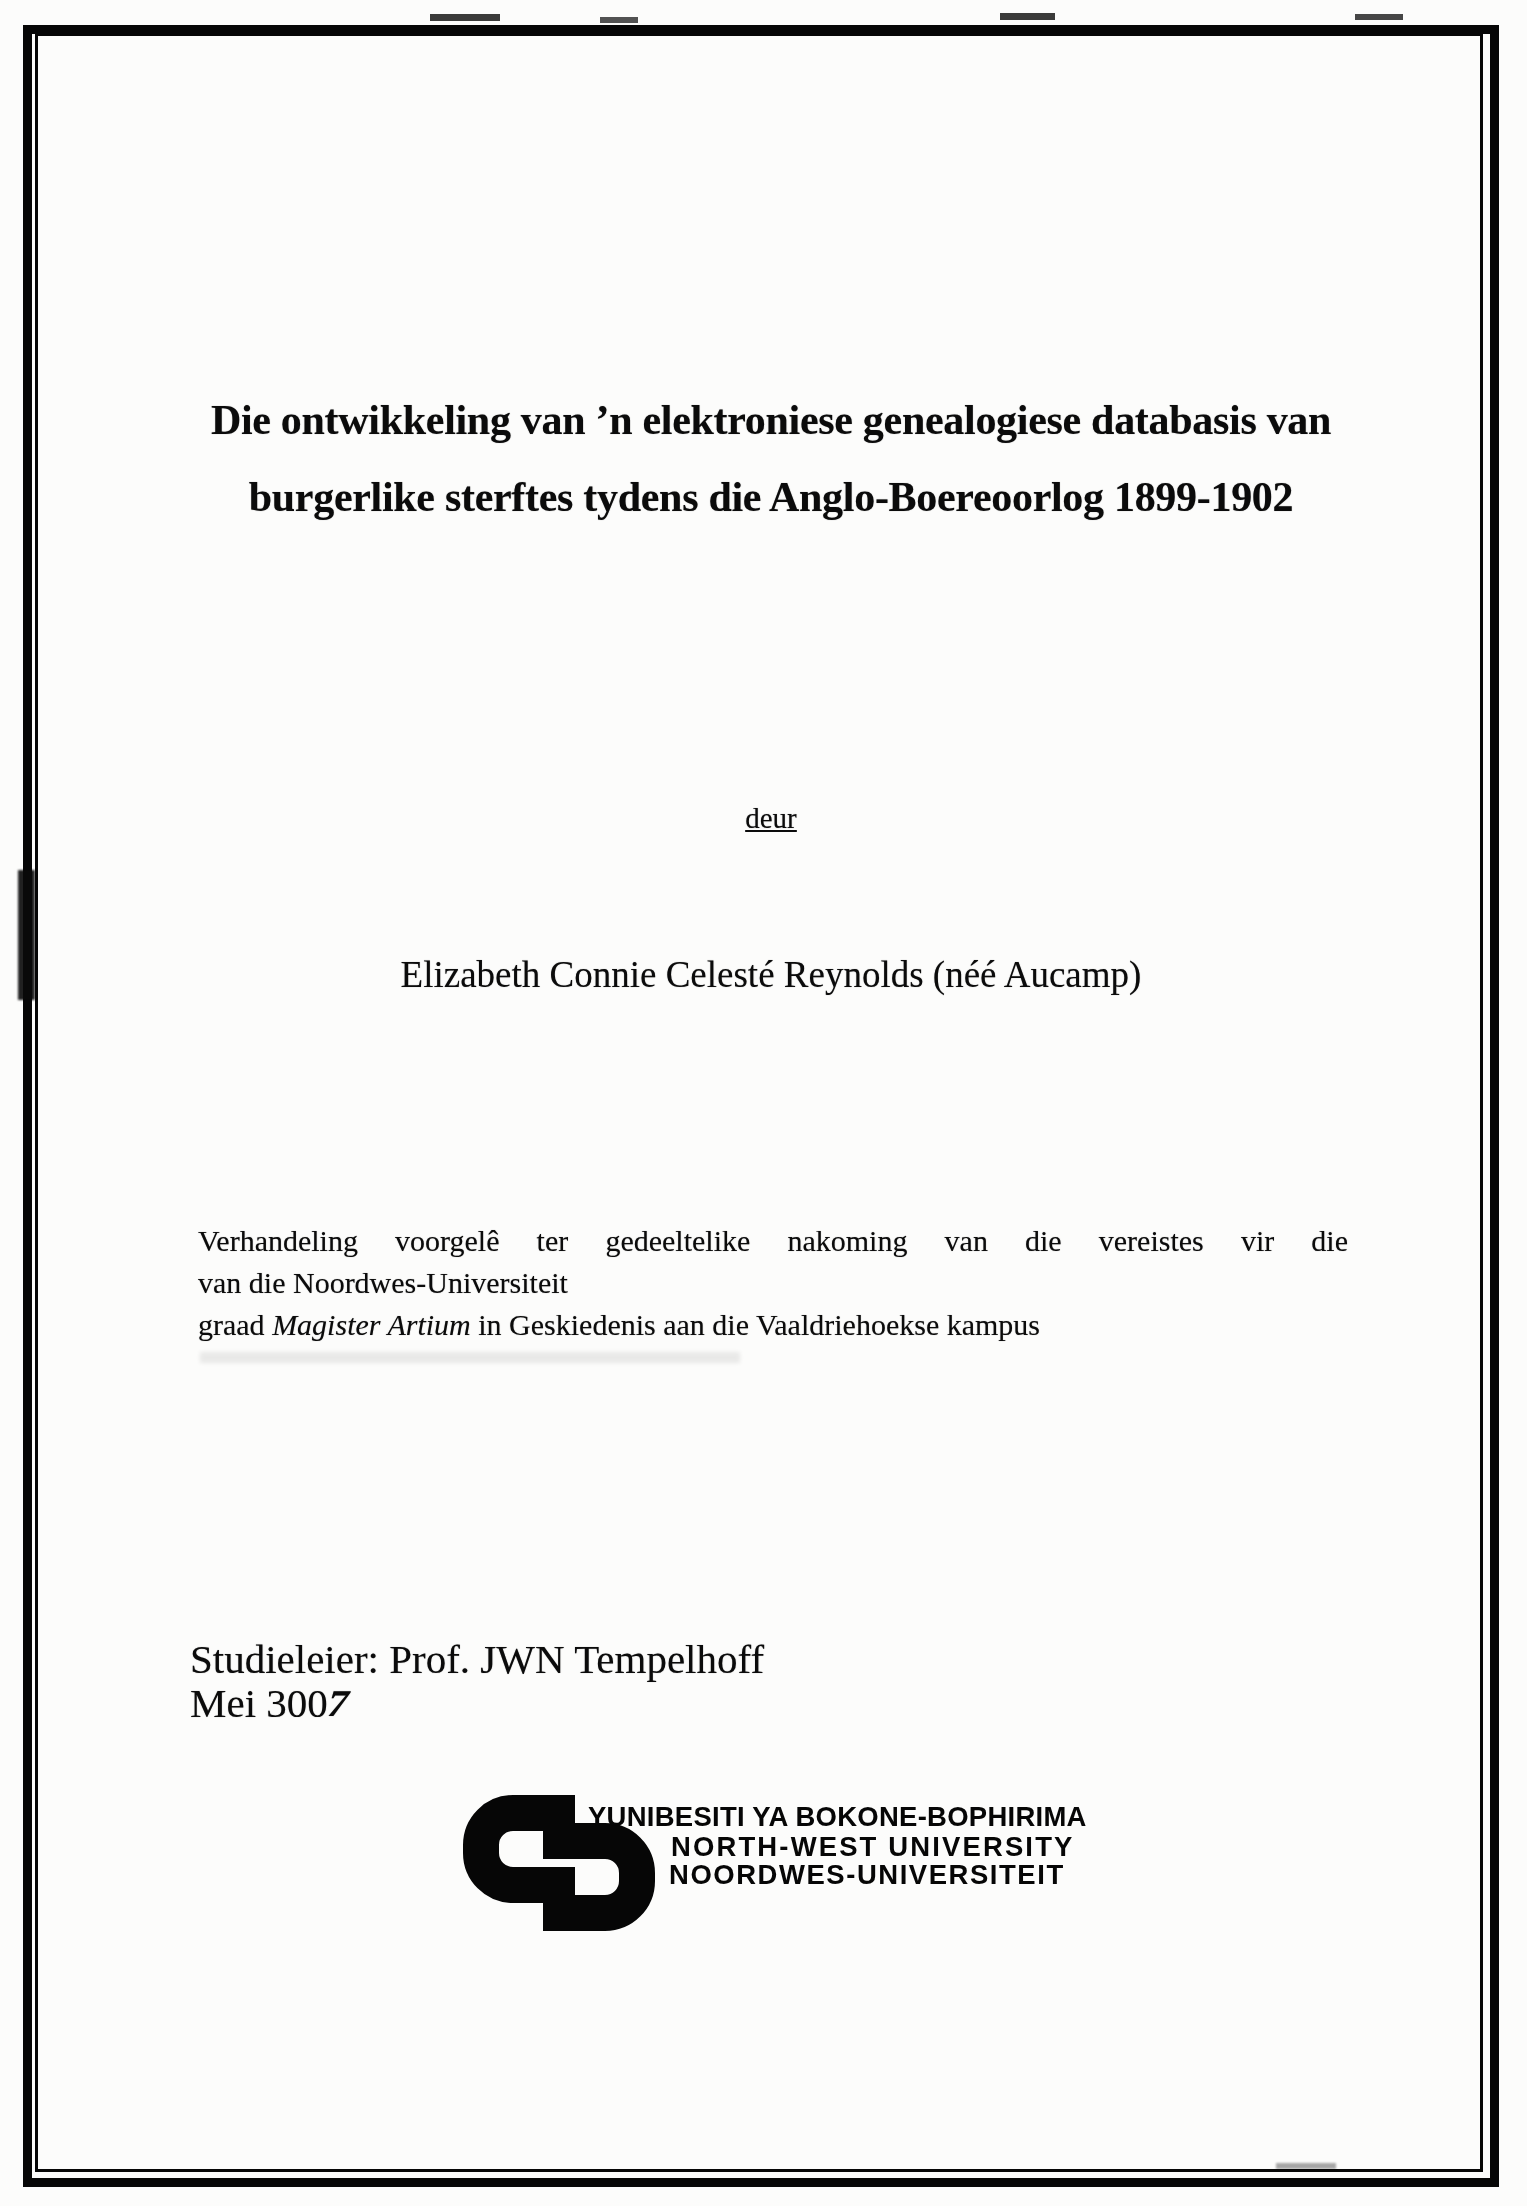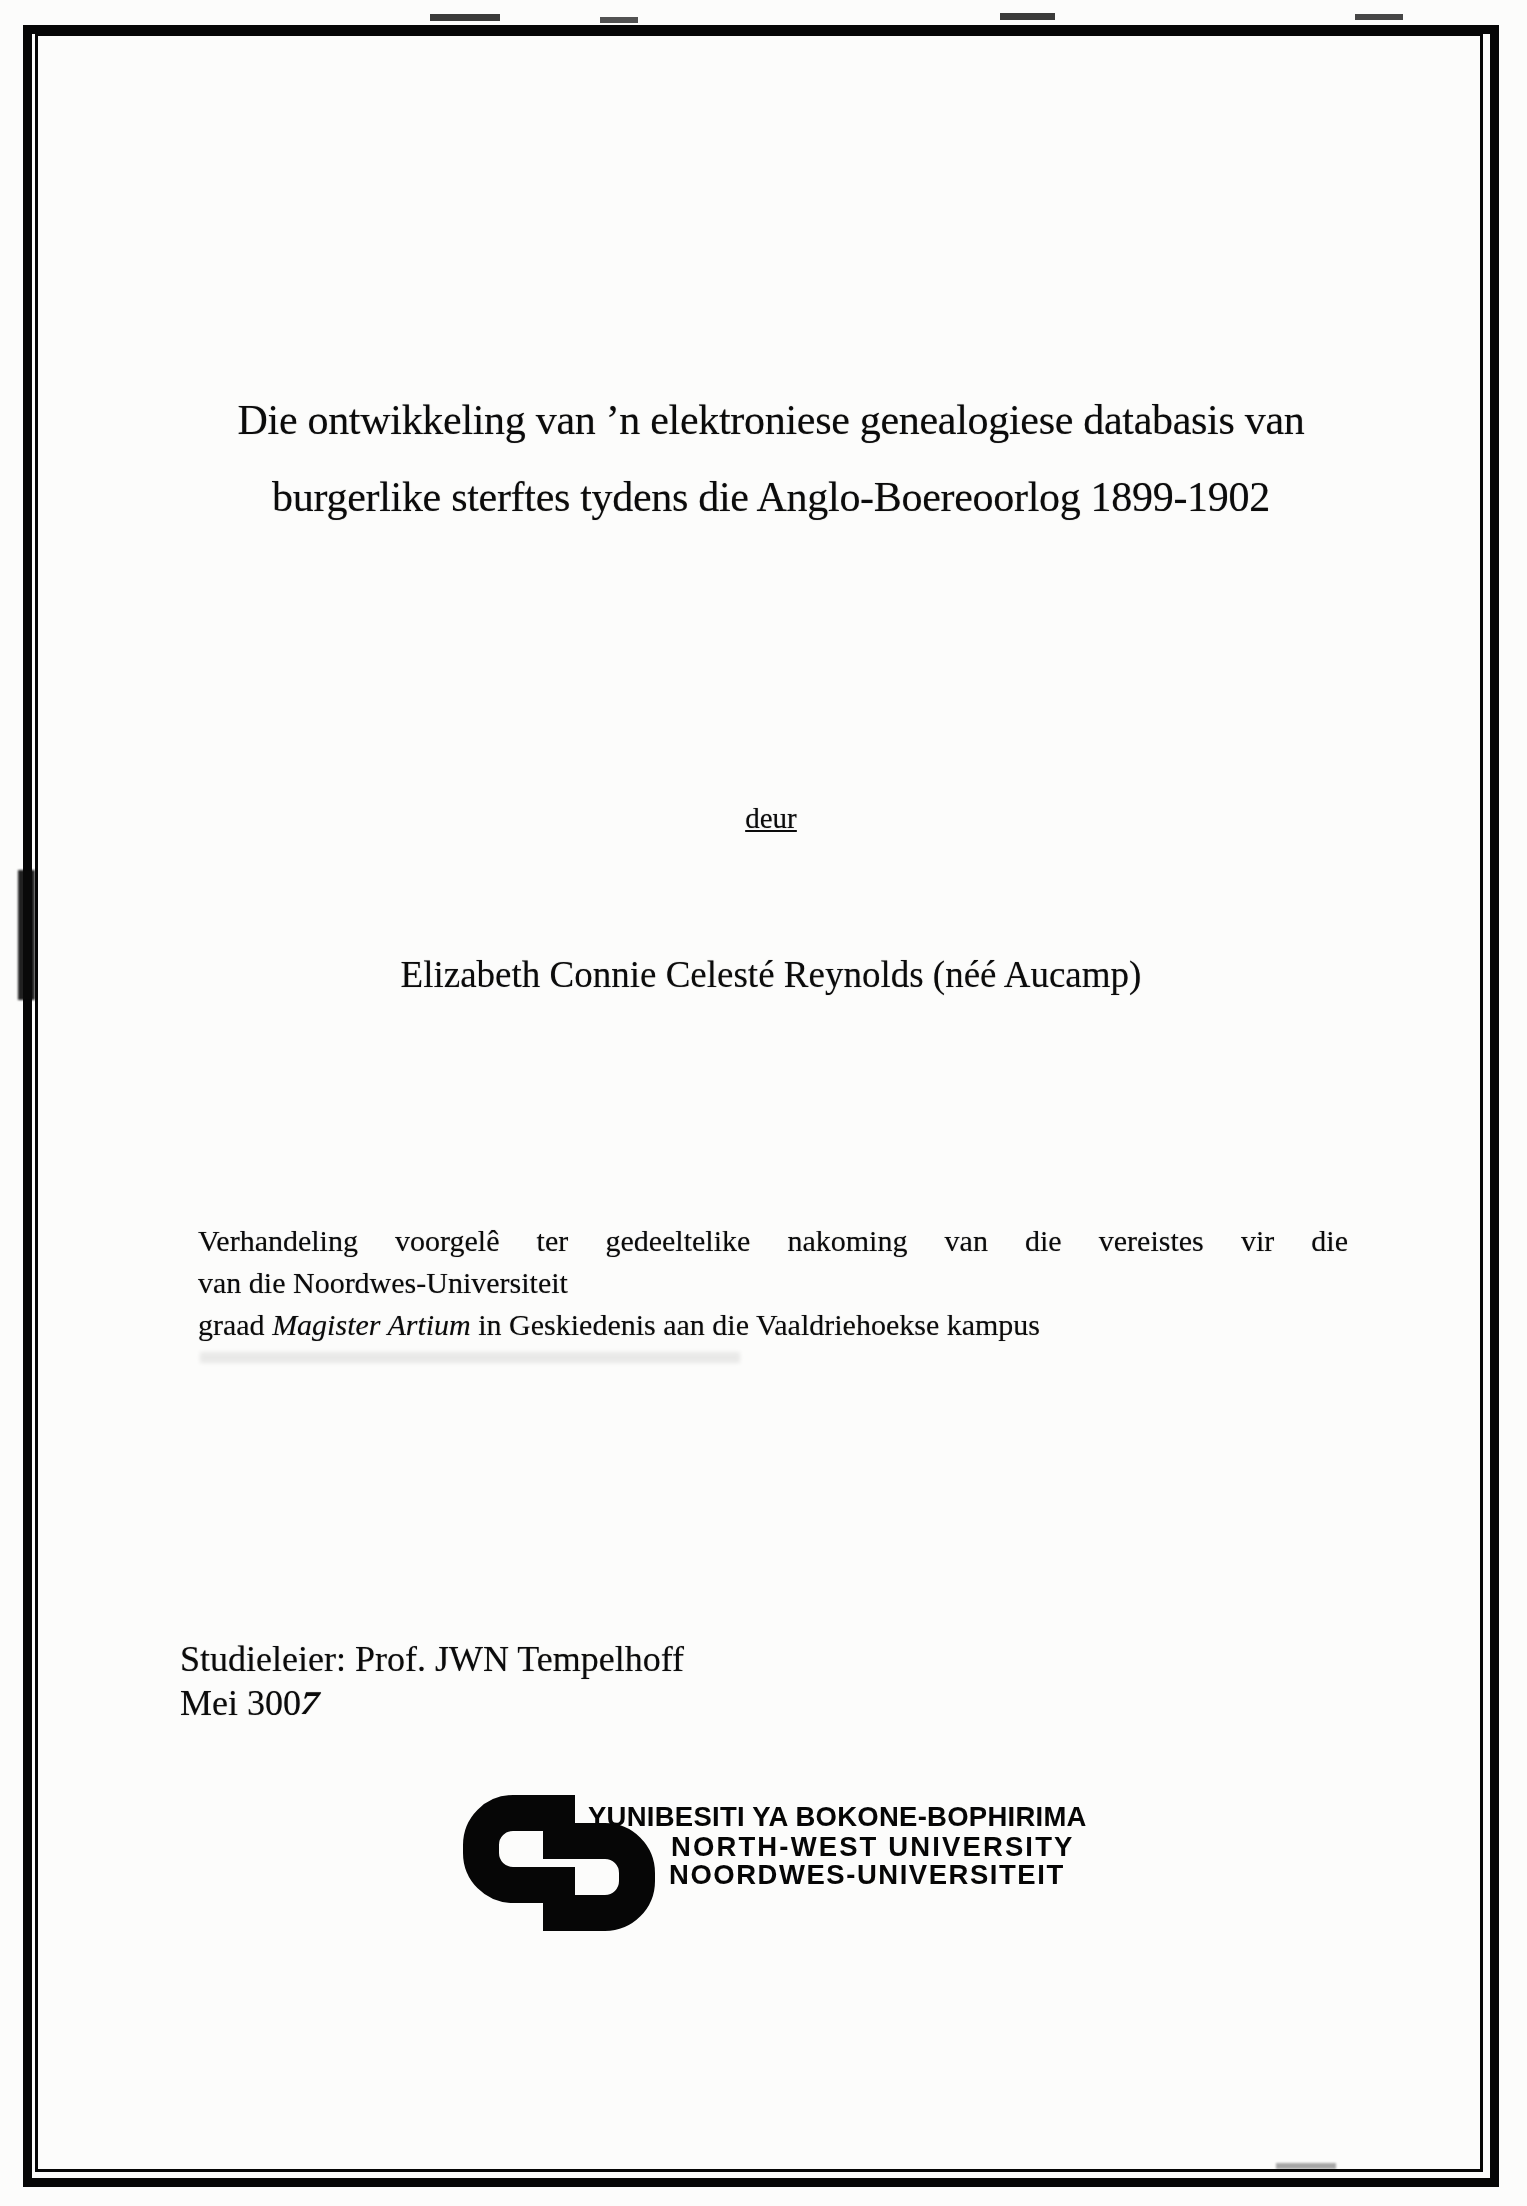--- a/index.html
+++ b/index.html
@@ -46,21 +46,21 @@
   .title-block {
     position: absolute;
     top: 382px;
     left: 190px;
     right: 175px;
     text-align: center;
     font-size: 42px;
     line-height: 77px;
     letter-spacing: -0.3px;
   }
-  .title-line { white-space: nowrap; }
+  .title-line { white-space: nowrap; font-weight: bold; }
 
   .byline {
     position: absolute;
     top: 802px;
     left: 190px;
     right: 175px;
     text-align: center;
     font-size: 29px;
     text-decoration: underline;
   }
@@ -85,22 +85,22 @@
   }
   .statement .just {
     text-align: justify;
     text-align-last: justify;
   }
   .statement .it { font-style: italic; }
 
   .supervisor-block {
     position: absolute;
     top: 1637px;
-    left: 180px;
-    font-size: 36px;
+    left: 190px;
+    font-size: 41px;
     line-height: 44px;
   }
   .hand-seven {
     display: inline-block;
     transform: skewX(-16deg) scaleY(0.92);
     font-weight: 700;
   }
 
   
   .logo-mark {

